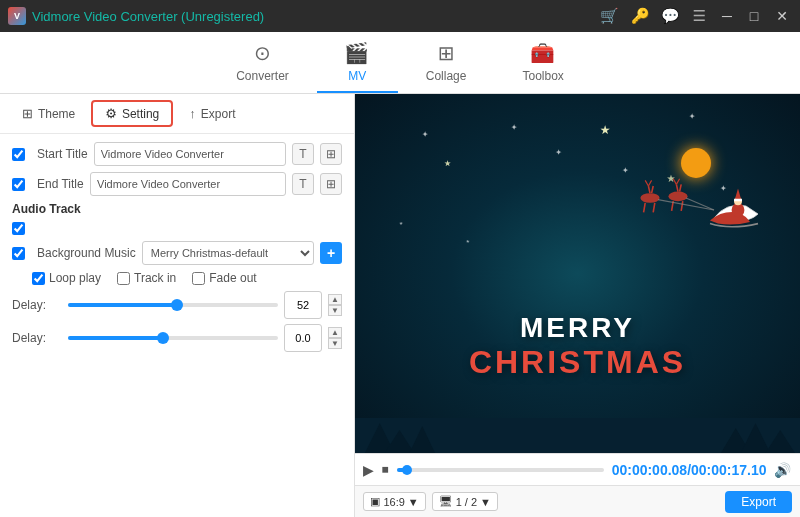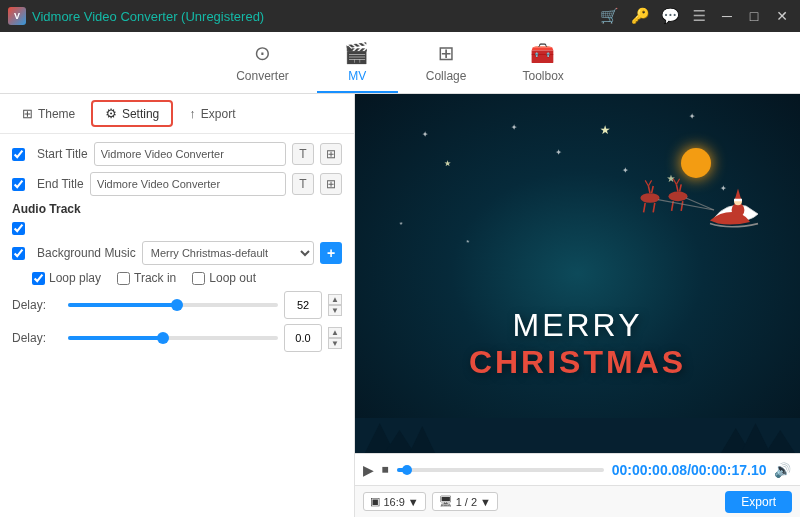--- a/index.html
+++ b/index.html
@@ -243,21 +243,21 @@
       justify-content: center;
     }
     .xmas-text {
       text-align: center;
       position: absolute;
       bottom: 20%;
       left: 50%;
       transform: translateX(-50%);
       white-space: nowrap;
     }
-    .merry { font-size: 32px; font-weight: 400; color: #fff; letter-spacing: 3px; text-shadow: 2px 2px 8px rgba(0,0,0,0.5); }
+    .merry { font-size: 28px; font-weight: 700; color: #fff; letter-spacing: 3px; text-shadow: 2px 2px 8px rgba(0,0,0,0.5); }
     .christmas { font-size: 32px; font-weight: 900; color: #e74c3c; letter-spacing: 3px; text-shadow: 2px 2px 8px rgba(0,0,0,0.5); }
     .sleigh-svg { width: 160px; height: 80px; }
 
     
     .snowflake {
       position: absolute;
       color: rgba(255,255,255,0.7);
       font-size: 8px;
     }
 
@@ -465,21 +465,21 @@
         <label class="checkbox-opt">
           <input type="checkbox" checked="" style="">
           <span>Loop play</span>
         </label>
         <label class="checkbox-opt">
           <input type="checkbox" style="">
           <span>Track in</span>
         </label>
         <label class="checkbox-opt">
           <input type="checkbox" style="">
-          <span>Loop out</span>
+          <span>Fade out</span>
         </label>
       </div>
 
       <div class="slider-row">
         <span class="slider-label">Delay:</span>
         <div class="slider-track">
           <div class="slider-fill" style="width:52%;"></div>
           <div class="slider-thumb" style="left:52%;"></div>
         </div>
         <input type="text" class="slider-value" value="52" style="">

